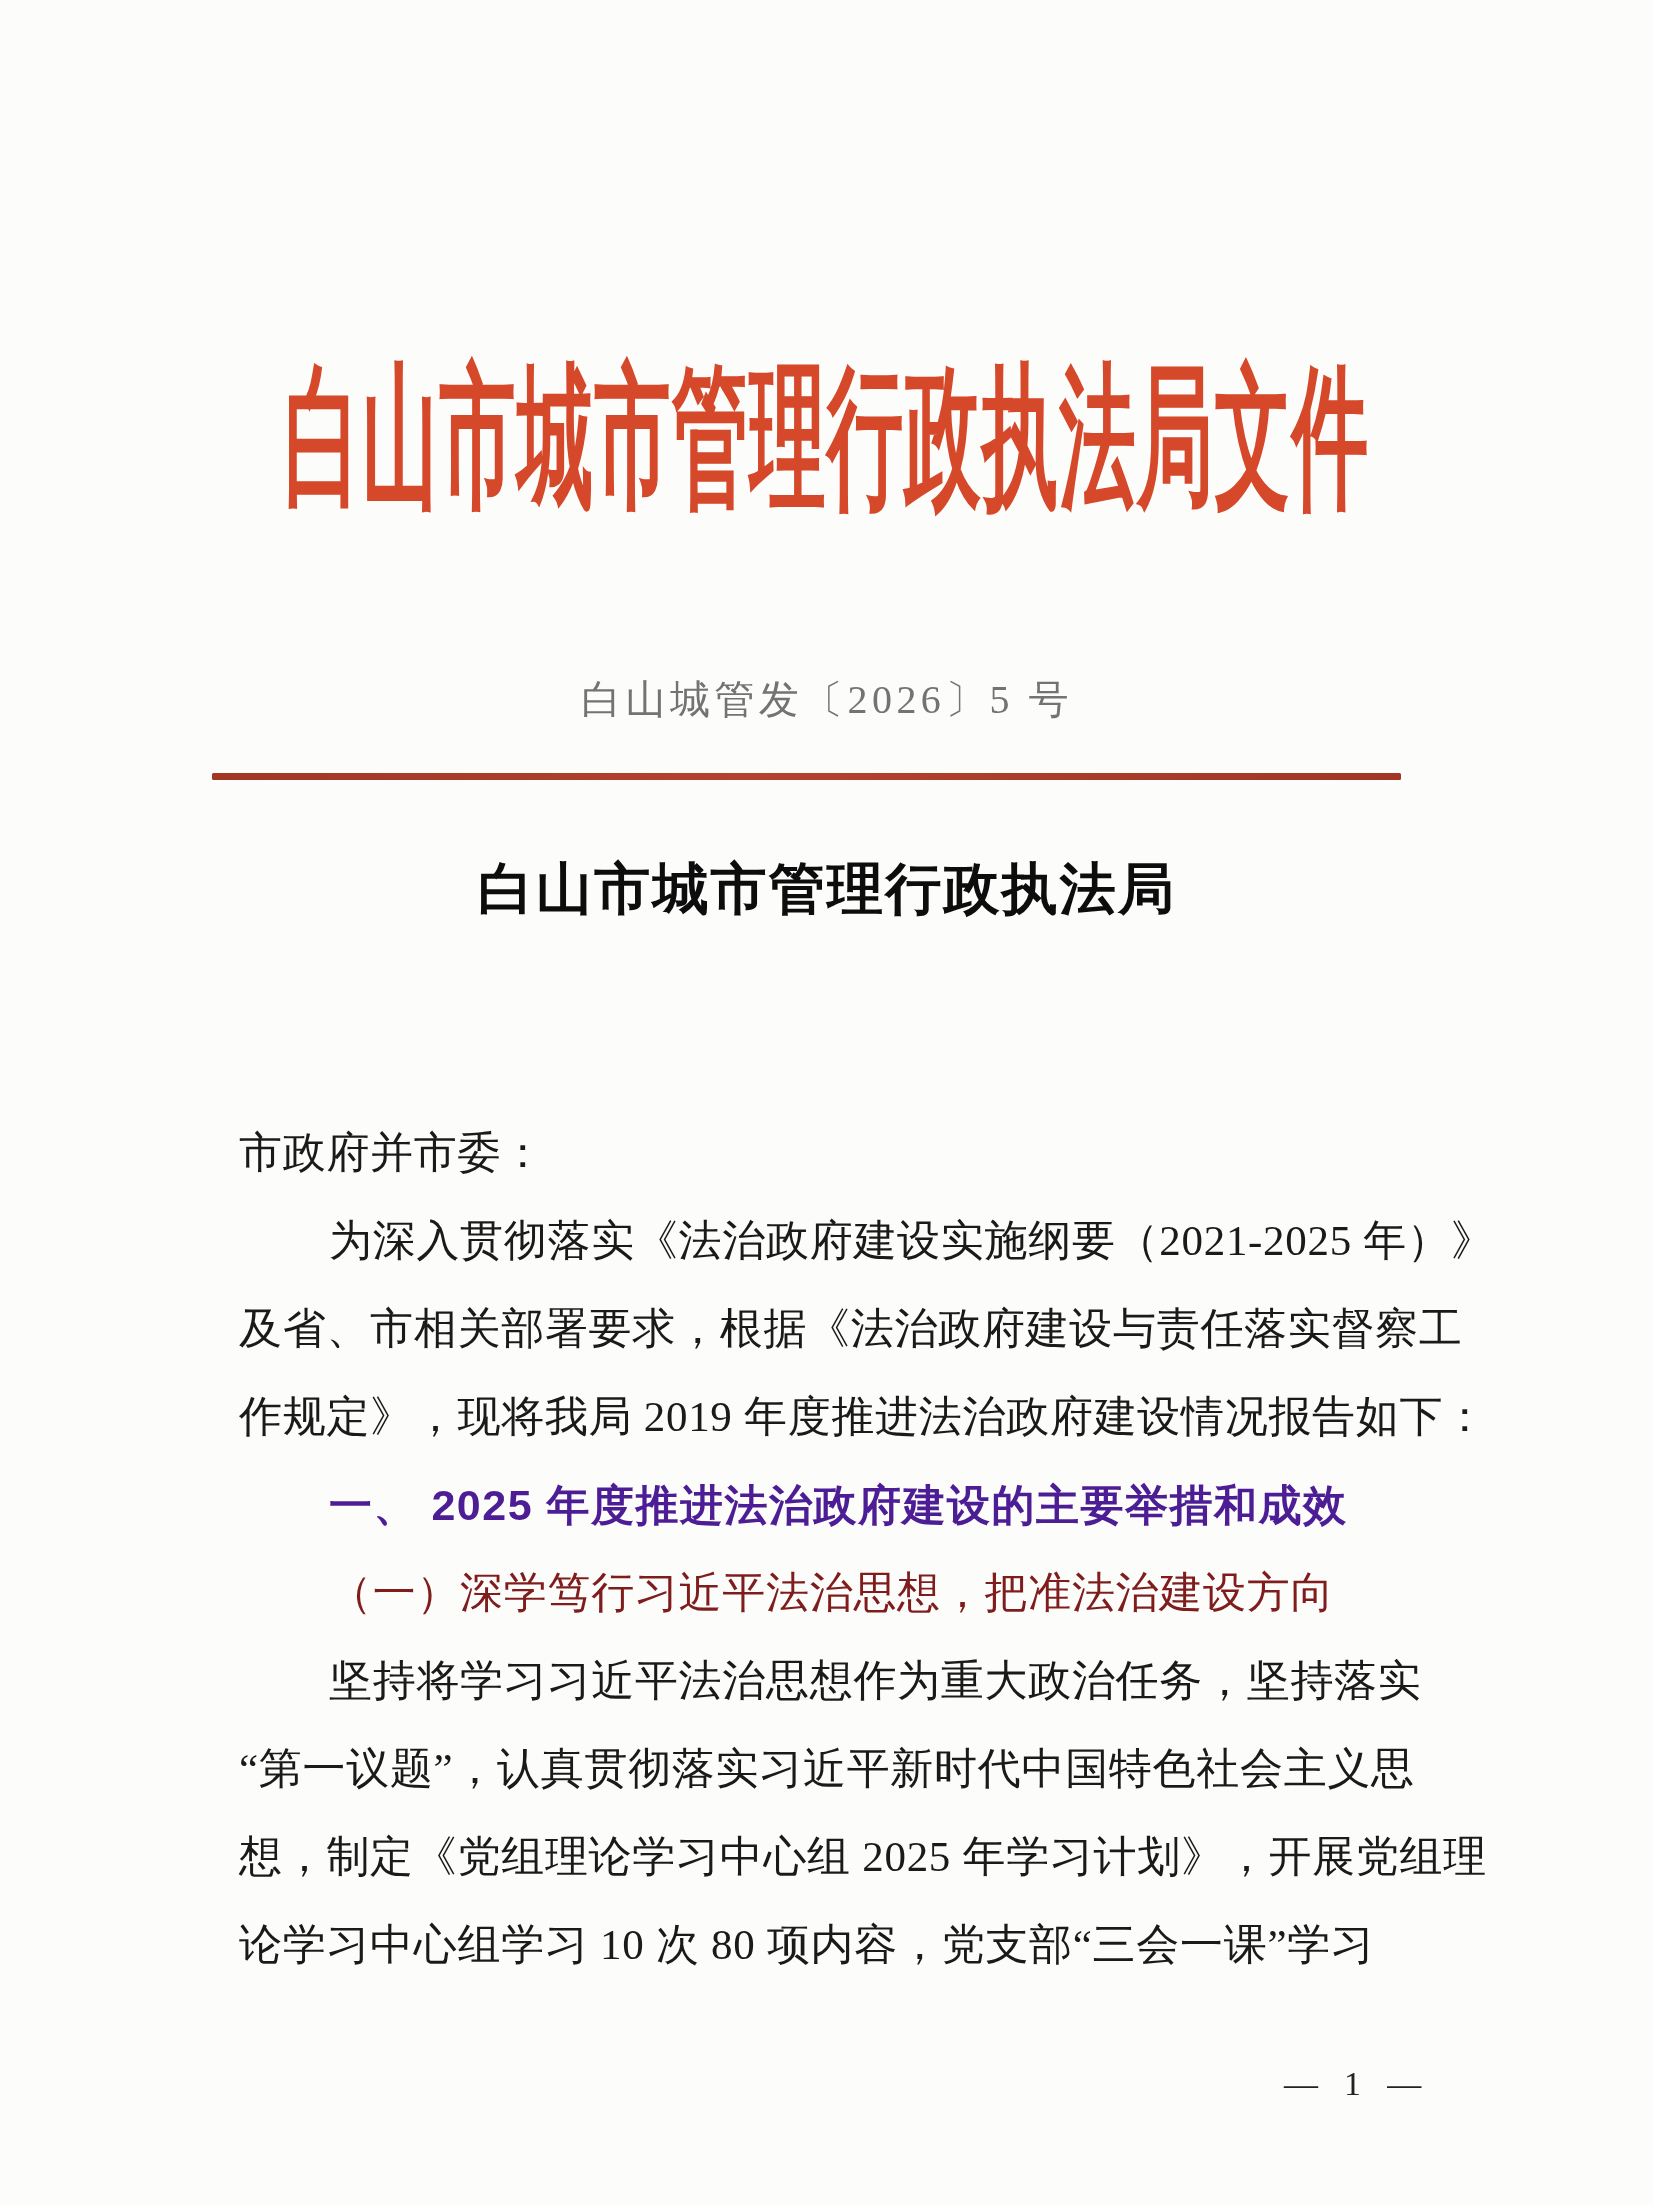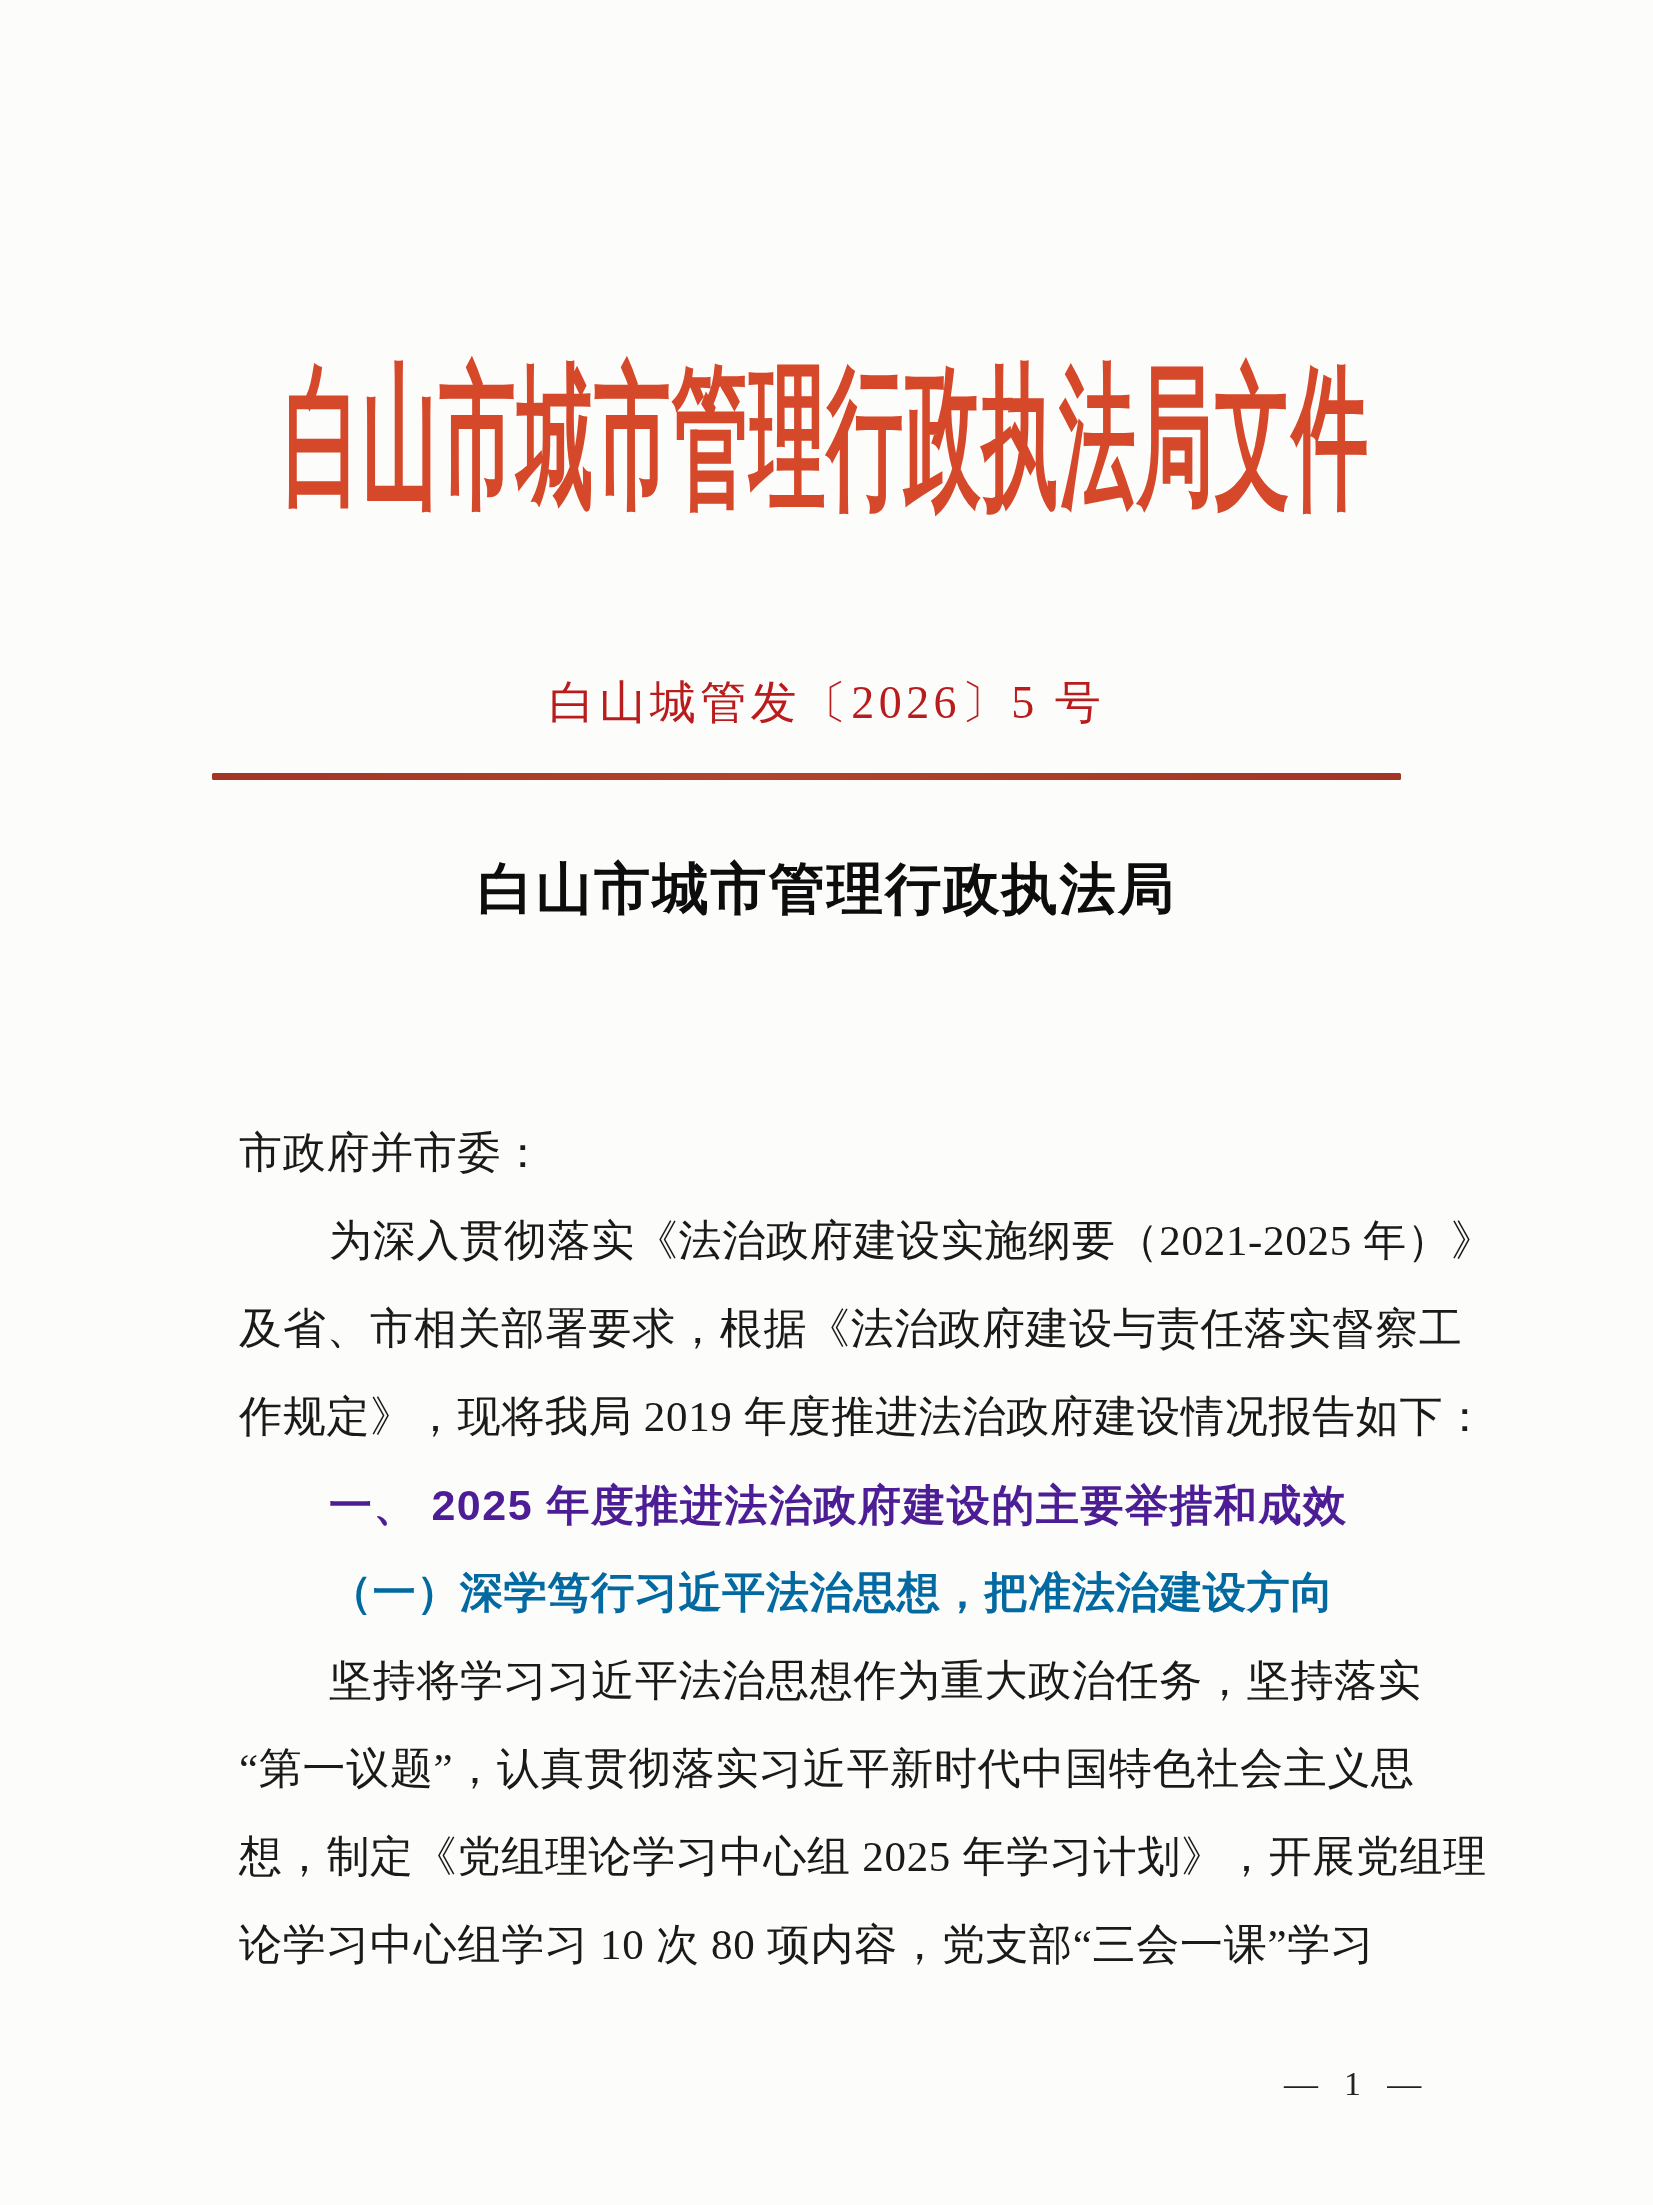--- a/index.html
+++ b/index.html
@@ -36,24 +36,24 @@
     transform: scale(1.0, 2.05);
     transform-origin: center top;
     font-family: "Liberation Serif", serif;
   }
   .doc-number {
     position: absolute;
     top: 680px;
     left: 0;
     width: 100%;
     text-align: center;
-    font-size: 46px;
+    font-size: 40px;
     line-height: 1;
     letter-spacing: 4.4px;
-    color: #b91c1c;
+    color: #737373;
     white-space: nowrap;
   }
   .red-divider {
     position: absolute;
     top: 773px;
     left: 212px;
     width: 1189px;
     height: 7.4px;
     background: linear-gradient(90deg, #a23524, #b24330 45%, #a23524);
     border-radius: 1.5px;
@@ -87,22 +87,22 @@
   .body-line.indent {
     padding-left: 90px; 
   }
   .body-line.heading {
     font-weight: bold;
     font-family: "Liberation Sans", sans-serif;
     letter-spacing: 1.5px;
     color: #4c1d95;
   }
   .body-line.subheading {
-    font-weight: 700;
-    color: #0369a1;
+    font-weight: 400;
+    color: #7f1d1d;
   }
   .page-number {
     position: absolute;
     top: 2067px;
     right: 224px;
     font-size: 34px;
     line-height: 1;
     letter-spacing: 8.8px;
     color: #222222;
     white-space: nowrap;

